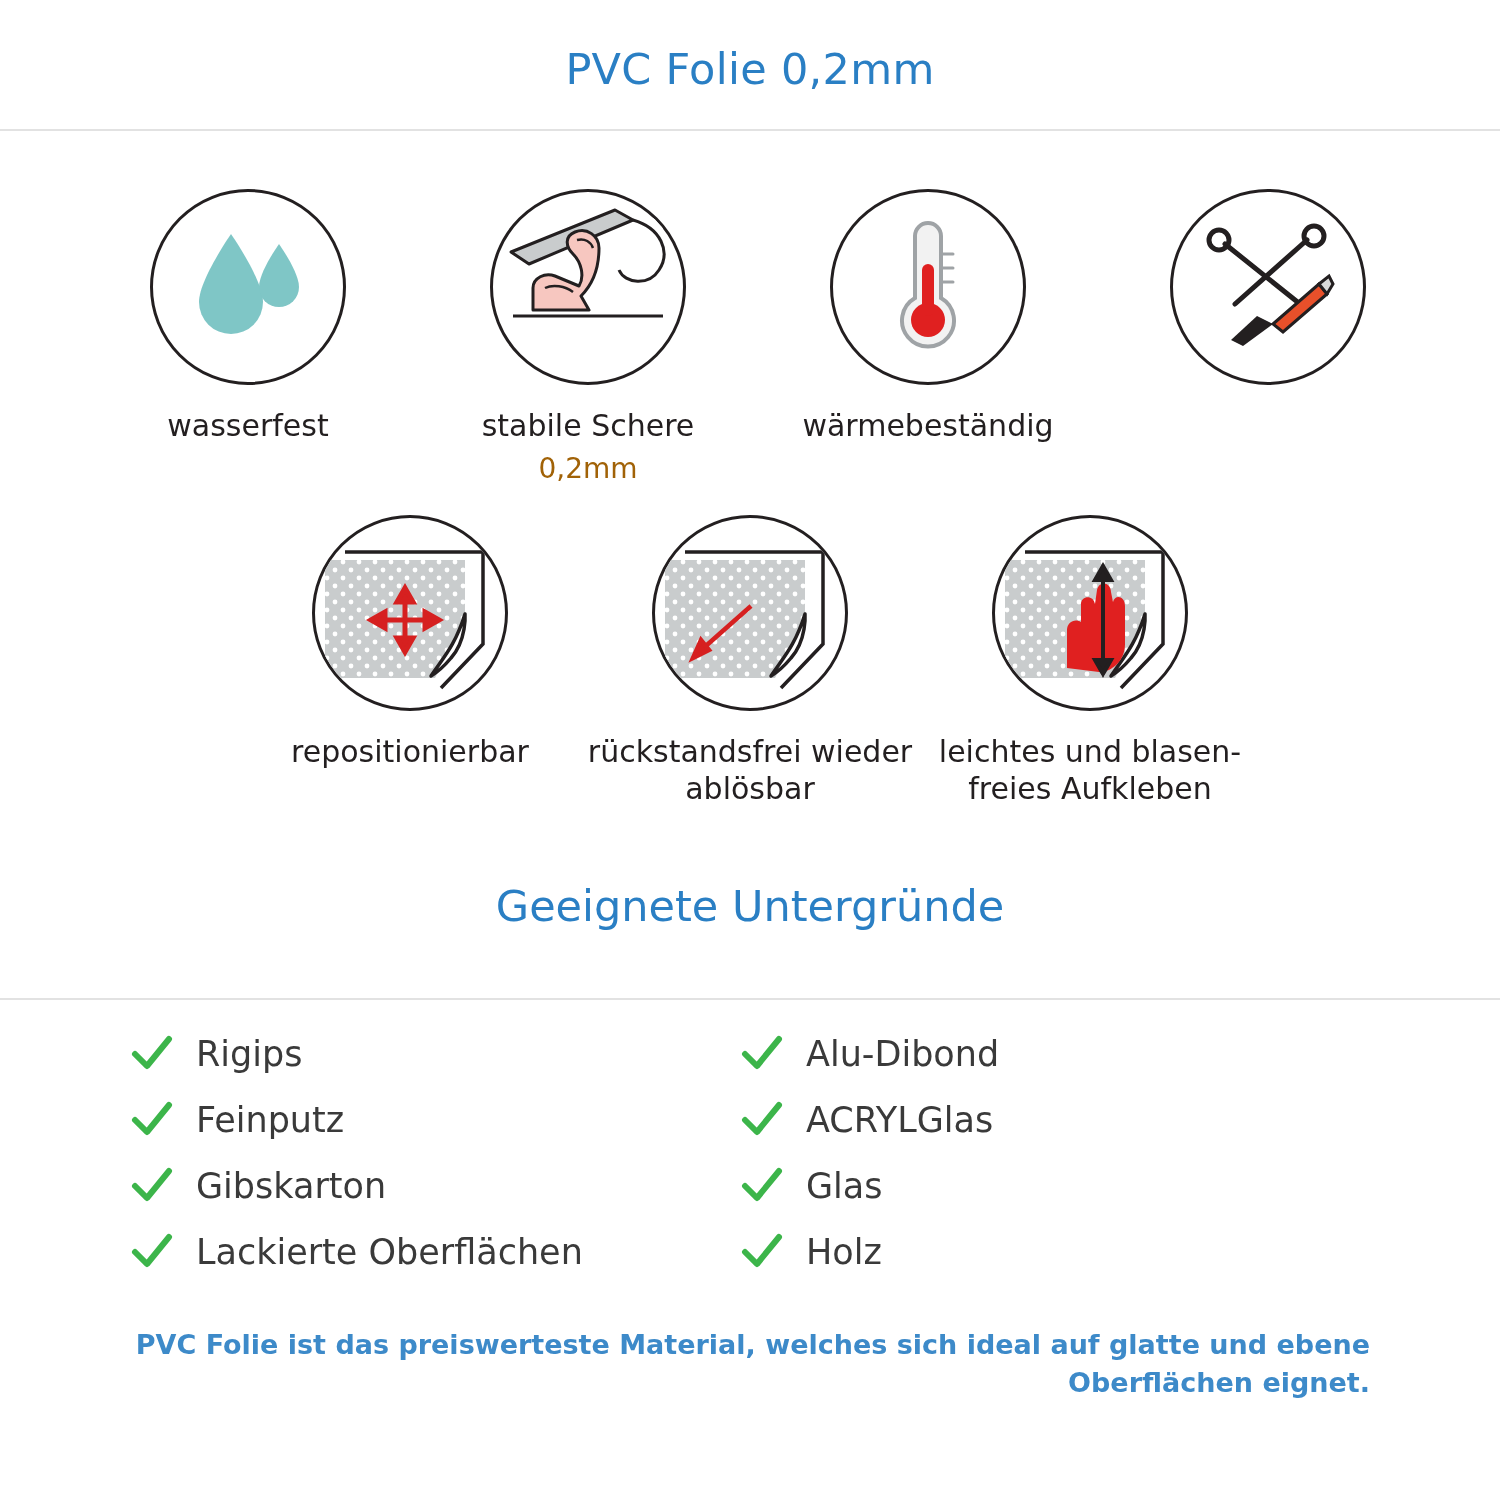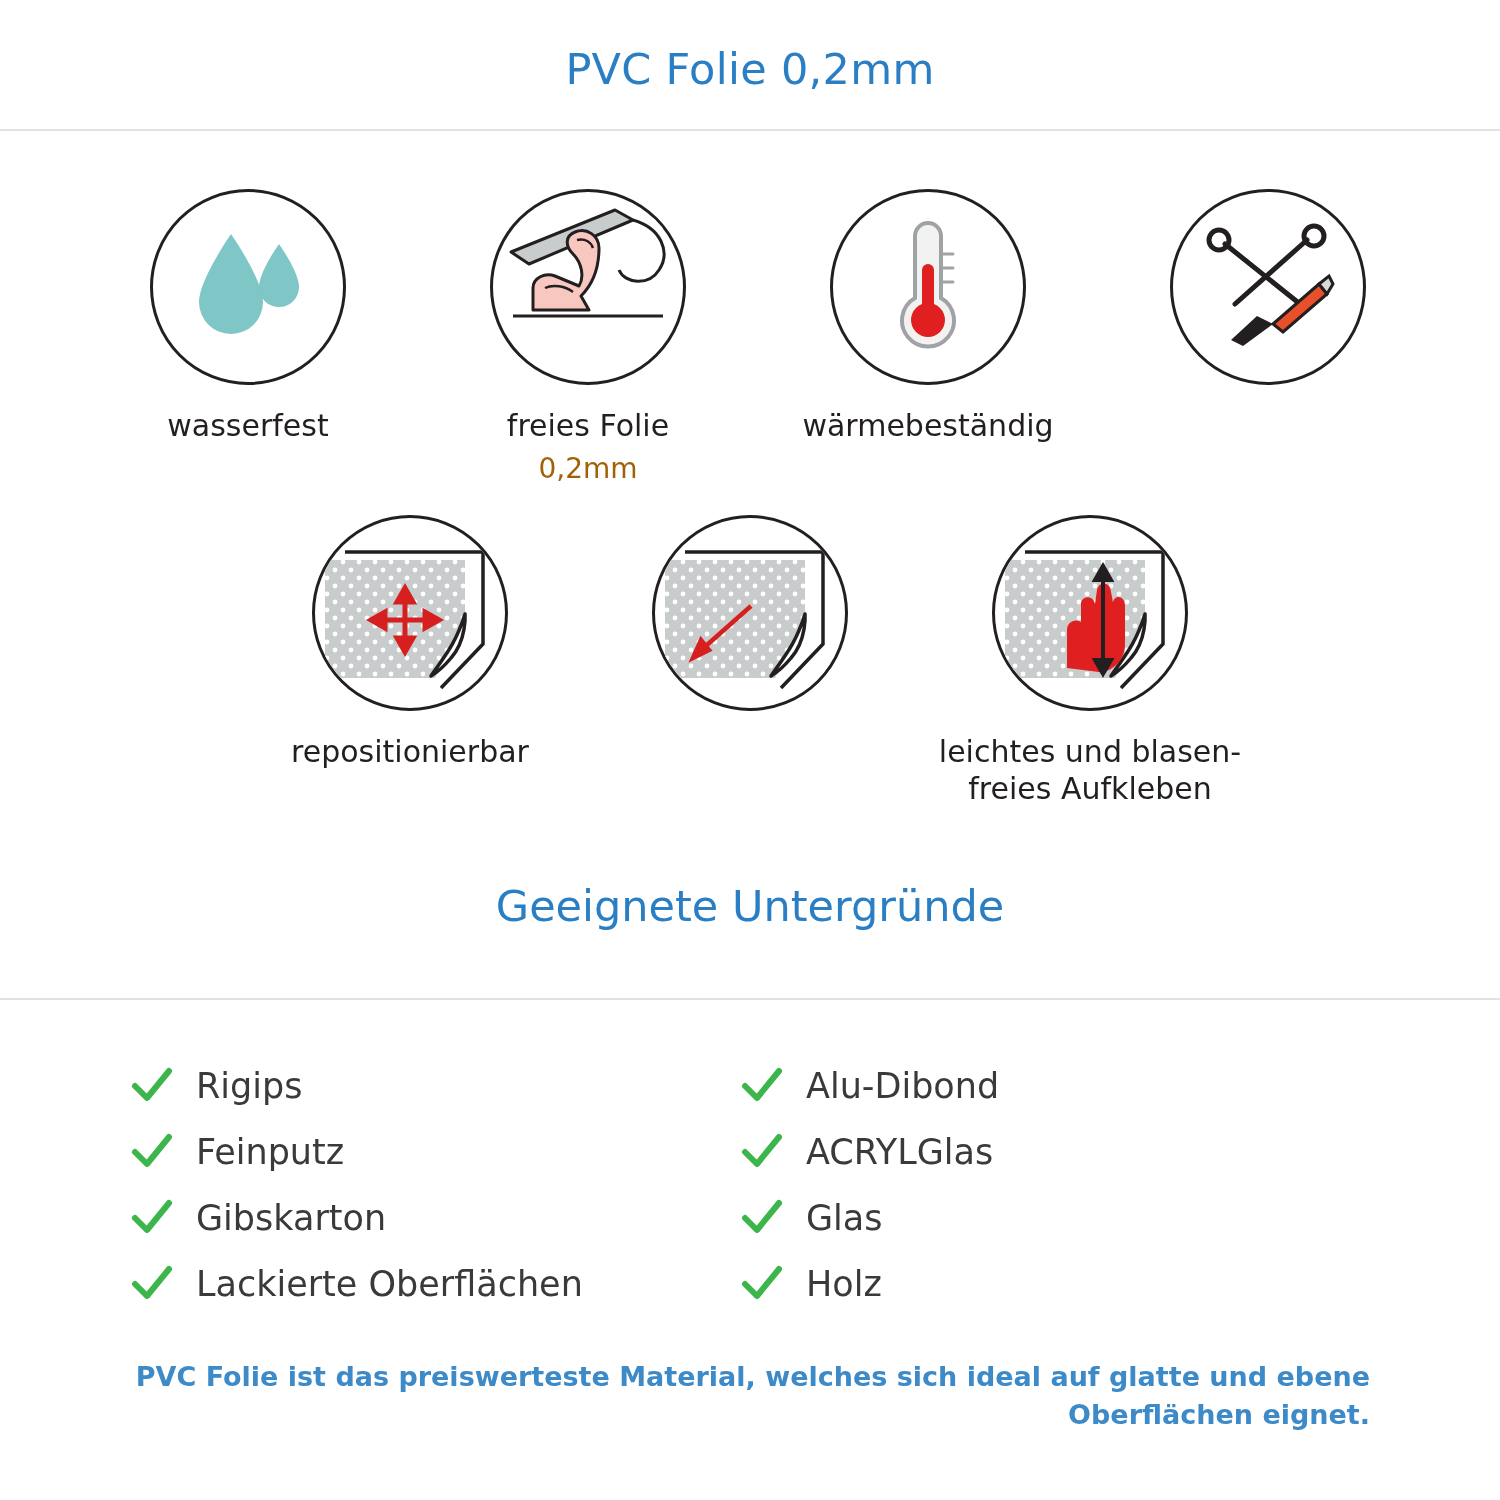--- a/index.html
+++ b/index.html
@@ -87,21 +87,20 @@
     font-weight: 400;
     padding-top: 74px;
     padding-bottom: 32px;
   }
 
   
   .lists {
     display: flex;
     justify-content: flex-start;
     padding: 28px 0 0 130px;
-    margin-top: 32px;
   }
   .list-col { width: 610px; }
   .list-col.col2 { width: 500px; }
   .list-item {
     display: flex;
     align-items: center;
     margin-bottom: 14px;
     height: 52px;
   }
   .check {
@@ -157,21 +156,21 @@
           <path d="M18 60 L122 18 L140 28 L36 72 Z" fill="#c9cccd" stroke="#231f20" stroke-width="3" stroke-linejoin="round"></path>
           <path d="M140 28 C168 36 178 60 166 78 C156 94 132 92 126 78" fill="none" stroke="#231f20" stroke-width="3"></path>
           <path d="M20 124 L170 124" stroke="#231f20" stroke-width="3"></path>
 
           <path d="M40 118 L40 96 C40 86 52 80 62 84 L86 94 C92 84 88 70 80 62 C72 54 72 44 82 40 C94 35 106 44 106 56 C106 76 100 92 88 104 L96 118 Z" fill="#f7c7c0" stroke="#231f20" stroke-width="3" stroke-linejoin="round"></path>
           <path d="M52 96 C60 92 72 94 80 100" fill="none" stroke="#231f20" stroke-width="2.5"></path>
           <path d="M84 48 C92 46 98 50 100 56" fill="none" stroke="#231f20" stroke-width="2.5"></path>
         </svg>
       </div>
       <div class="caption">
-        <span>freies Folie</span>
+        <span>stabile Schere</span>
         <span class="sub">0,2mm</span>
       </div>
     </div>
 
     <div class="feature">
       <div class="circle">
         <svg width="190" height="190" viewBox="0 0 190 190">
           <path d="M82 44 a13 13 0 0 1 26 0 L108 106 a26 26 0 1 1 -26 0 Z" fill="#f2f2f2" stroke="#9fa3a6" stroke-width="4"></path>
           <circle cx="95" cy="128" r="17" fill="#e02020"></circle>
           <rect x="89" y="72" width="12" height="52" rx="6" fill="#e02020"></rect>
@@ -250,20 +249,23 @@
           <path d="M10 42 L150 42 L150 100 L120 160 L10 160 Z" fill="#c9cccd"></path>
           <path d="M10 42 L150 42 L150 100 L120 160 L10 160 Z" fill="url(#dots2)"></path>
           <path d="M30 34 L168 34 L168 126 L126 170" fill="none" stroke="#231f20" stroke-width="3.5"></path>
           <path d="M150 96 C150 96 152 122 136 140 C126 152 116 158 116 158 C128 140 140 128 150 96 Z" fill="#ffffff" stroke="#231f20" stroke-width="3.5" stroke-linejoin="round"></path>
           <g stroke="#d62020" stroke-width="4.5" fill="#d62020">
             <line x1="96" y1="88" x2="44" y2="134"></line>
             <polygon points="38,140 54,132 46,122"></polygon>
           </g>
         </svg>
       </div>
+      <div class="caption">
+        <span>rückstandsfrei wieder ablösbar</span>
+      </div>
     </div>
 
     <div class="feature">
       <div class="circle">
         <svg width="190" height="190" viewBox="0 0 190 190">
           <defs>
             <pattern id="dots3" width="16" height="16" patternUnits="userSpaceOnUse">
               <circle cx="4" cy="4" r="2.4" fill="#ffffff"></circle>
               <circle cx="12" cy="12" r="2.4" fill="#ffffff"></circle>
             </pattern>

